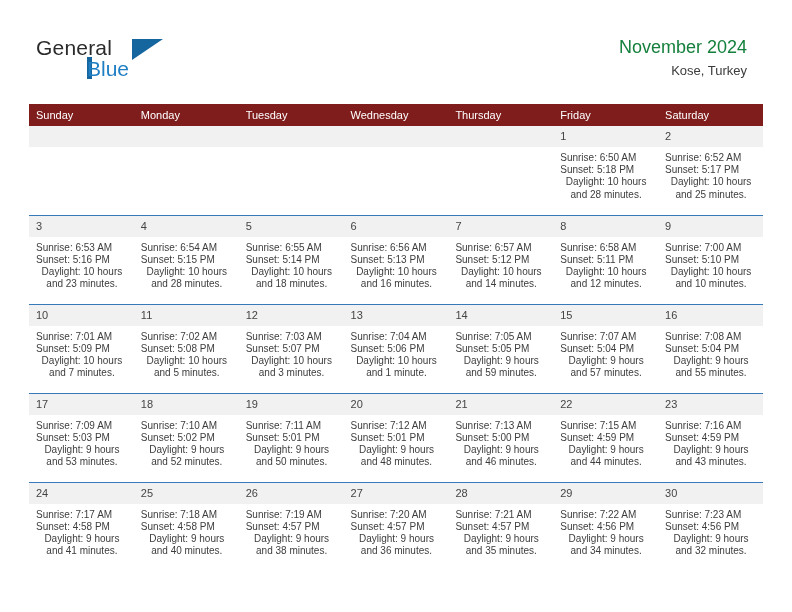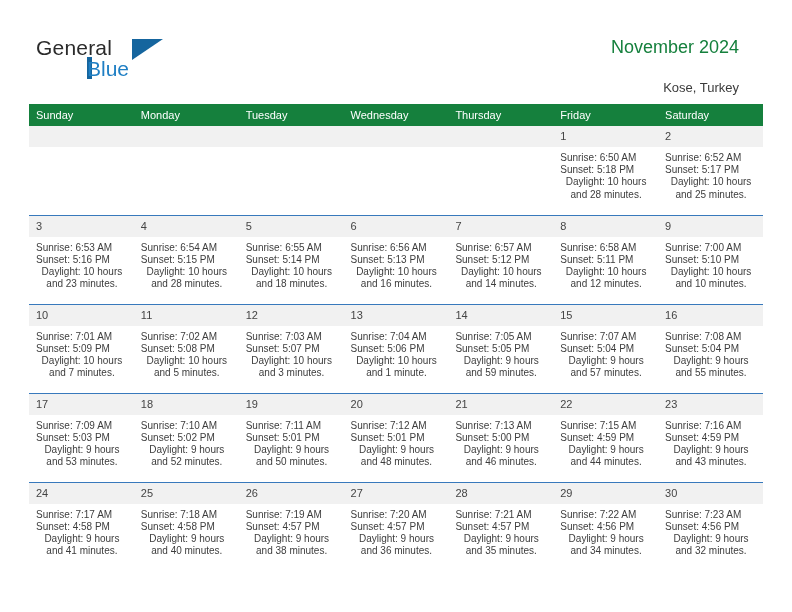--- a/index.html
+++ b/index.html
@@ -18,21 +18,21 @@
     position: relative;
     width: 792px;
     height: 612px;
     box-sizing: border-box;
   }
 
   
   .header {
     position: absolute;
     left: 0;
-    right: 17px;
+    right: 9px;
     top: 0;
     height: 100px;
     padding: 0 30px;
     box-sizing: border-box;
   }
   .brand {
     position: absolute;
     left: 36px;
     top: 36px;
     width: 220px;
@@ -80,38 +80,38 @@
     text-align: right;
   }
   .cal-title {
     font-size: 18px;
     color: #15803d;
     line-height: 30px;
     white-space: nowrap;
     text-align: center;
   }
   .cal-location {
-    margin-top: 18px;
+    margin-top: 1px;
     font-size: 13px;
     color: #3b3b3b;
     line-height: 16px;
     white-space: nowrap;
   }
 
   
   .calendar {
     position: absolute;
     left: 29px;
     top: 104px;
     width: 734px;
     border-collapse: collapse;
     table-layout: fixed;
   }
   .calendar th {
-    background: #15803d;
+    background: #7f1d1d;
     color: #ffffff;
     font-size: 11px;
     font-weight: normal;
     text-align: left;
     padding: 5px 0 5px 7px;
     height: 12px;
     border: none;
   }
   .calendar td {
     vertical-align: top;

